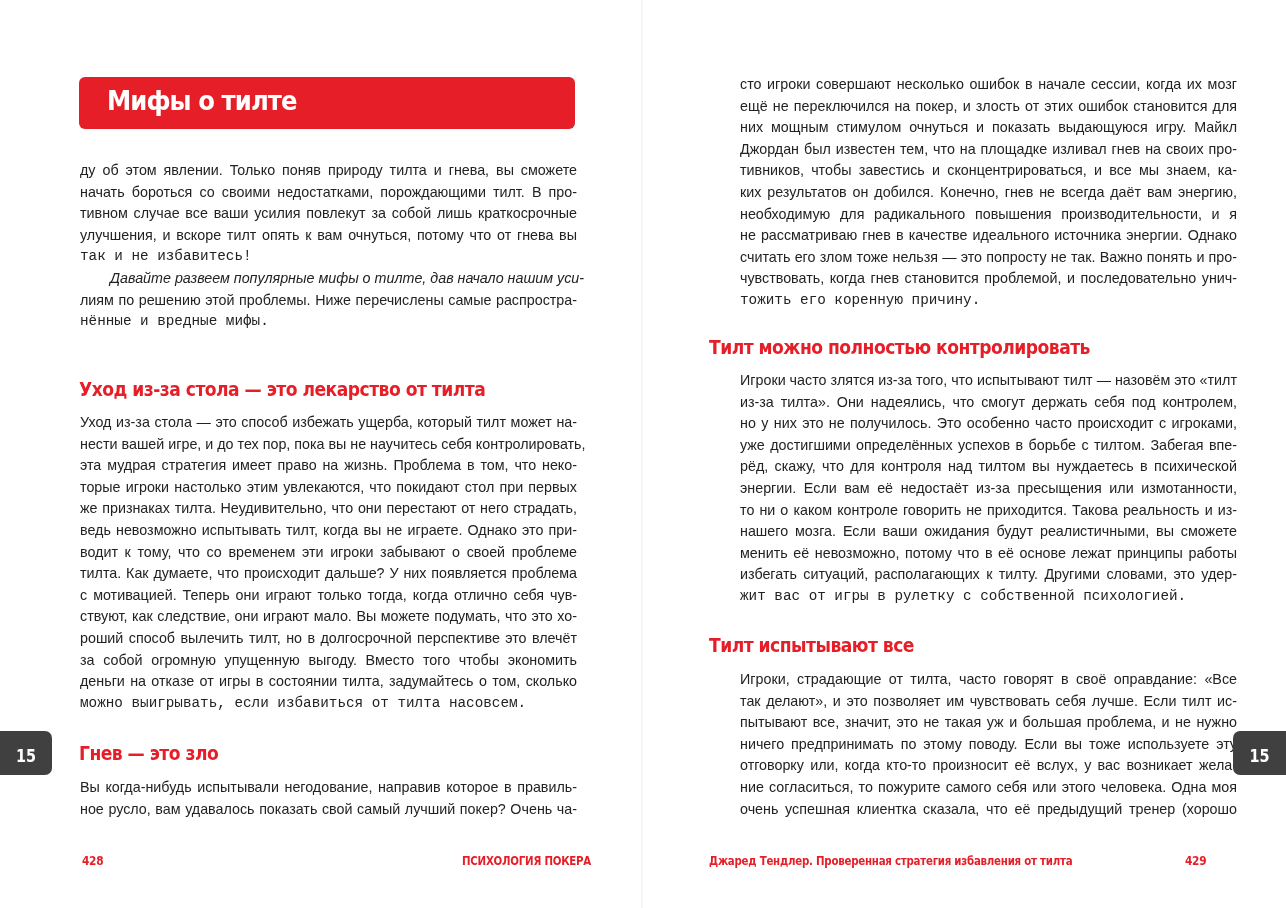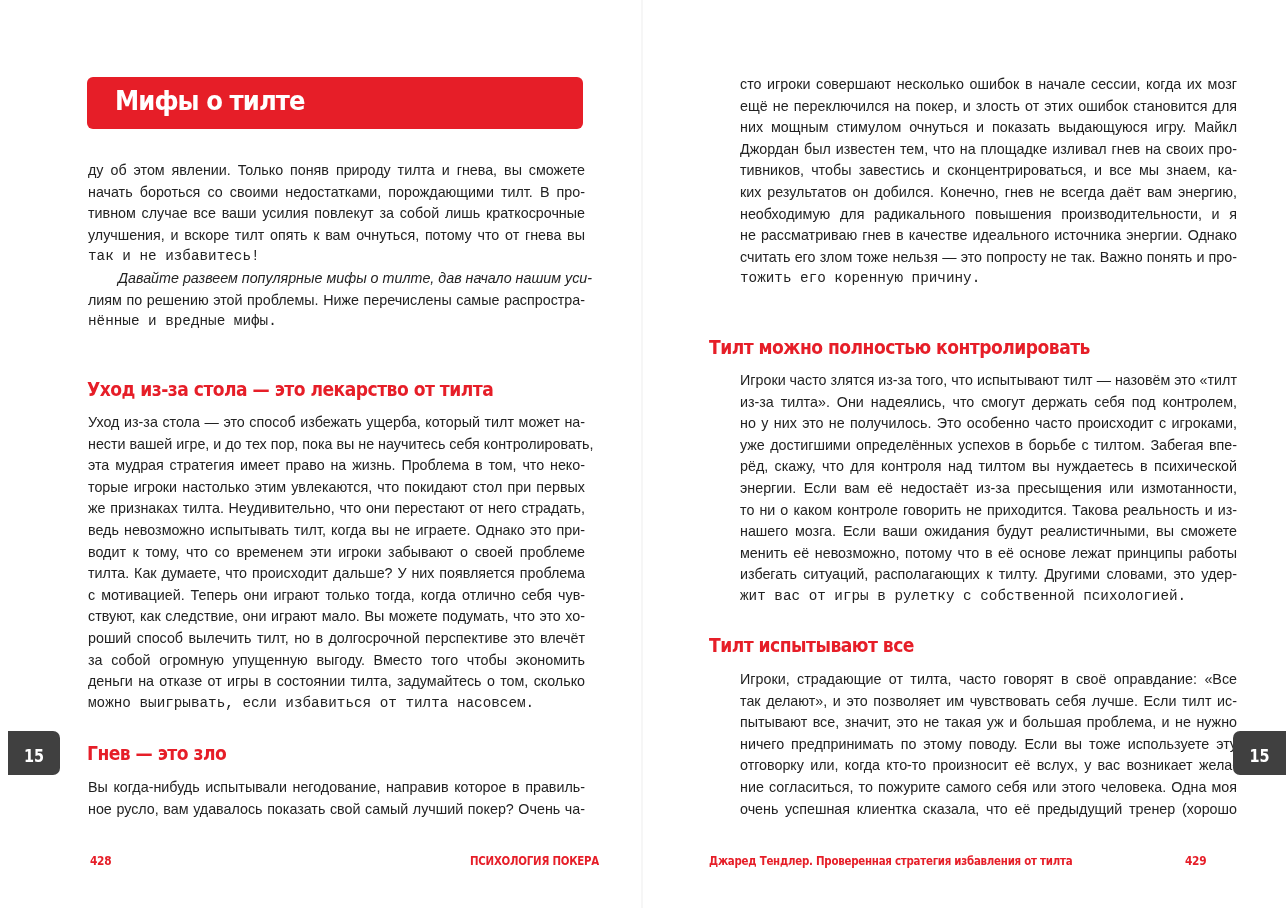--- a/index.html
+++ b/index.html
@@ -1,21 +1,21 @@
 <!DOCTYPE html>
 <html><head>
 <meta charset="utf-8">
 <style>
   html, body { margin: 0; padding: 0; }
   body {
     width: 1286px; height: 908px; background: #ffffff; position: relative; overflow: hidden;
     font-family: "Liberation Sans", sans-serif; color: #1f1f1f;
   }
   .page { position: absolute; top: 0; height: 908px; background: #fff; }
-  .page-left { left: 8px; width: 643px; }
+  .page-left { left: 0; width: 643px; }
   .page-right { left: 643px; width: 643px; }
   .gutter { position: absolute; left: 641px; top: 0; width: 4px; height: 908px; background: #f6f6f6; }
 
   .chapter-banner {
     position: absolute; left: 79px; top: 77px; width: 496px; height: 52px;
     background: #e61e28; border-radius: 6px;
   }
   .chapter-banner span {
     position: absolute; left: 28px; top: 8px; color: #fff;
     font-family: "DejaVu Sans", sans-serif; font-weight: bold; font-size: 27px; letter-spacing: -1px;
@@ -115,20 +115,21 @@
 <div class="textblock right-col" style="top:74px">
   <div class="line">сто игроки совершают несколько ошибок в начале сессии, когда их мозг</div>
   <div class="line">ещё не переключился на покер, и злость от этих ошибок становится для</div>
   <div class="line">них мощным стимулом очнуться и показать выдающуюся игру. Майкл</div>
   <div class="line">Джордан был известен тем, что на площадке изливал гнев на своих про-</div>
   <div class="line">тивников, чтобы завестись и сконцентрироваться, и все мы знаем, ка-</div>
   <div class="line">ких результатов он добился. Конечно, гнев не всегда даёт вам энергию,</div>
   <div class="line">необходимую для радикального повышения производительности, и я</div>
   <div class="line">не рассматриваю гнев в качестве идеального источника энергии. Однако</div>
   <div class="line">считать его злом тоже нельзя — это попросту не так. Важно понять и про-</div>
+  <div class="line">чувствовать, когда гнев становится проблемой, и последовательно унич-</div>
   <div class="line last">тожить его коренную причину.</div>
 </div>
 
 <div class="heading" style="left:709px; top:336px">Тилт можно полностью контролировать</div>
 
 <div class="textblock right-col" style="top:370px">
   <div class="line">Игроки часто злятся из-за того, что испытывают тилт — назовём это «тилт</div>
   <div class="line">из-за тилта». Они надеялись, что смогут держать себя под контролем,</div>
   <div class="line">но у них это не получилось. Это особенно часто происходит с игроками,</div>
   <div class="line">уже достигшими определённых успехов в борьбе с тилтом. Забегая впе-</div>

